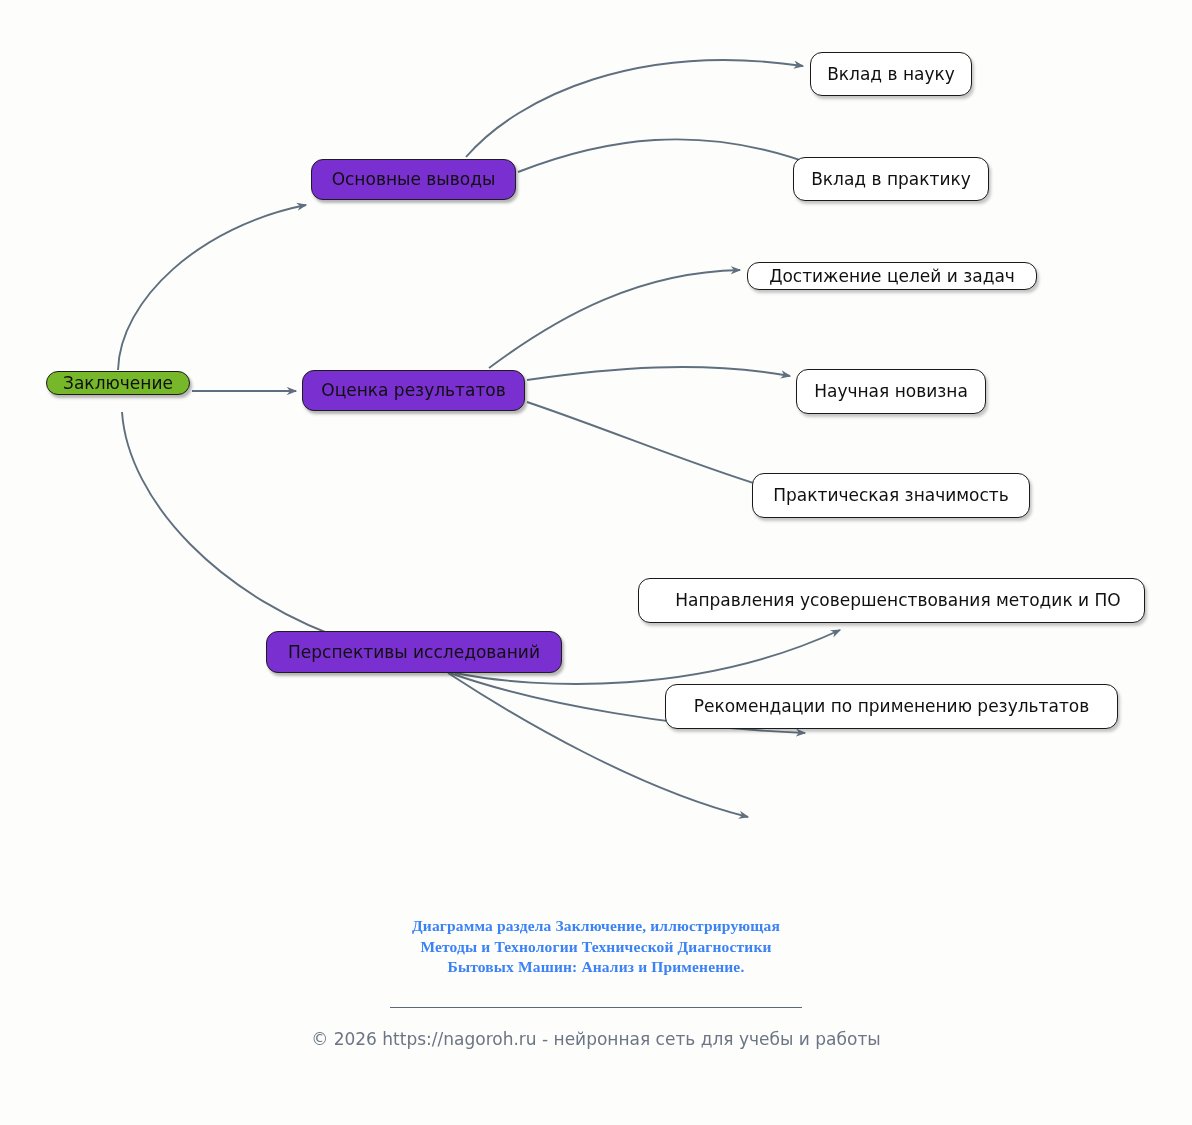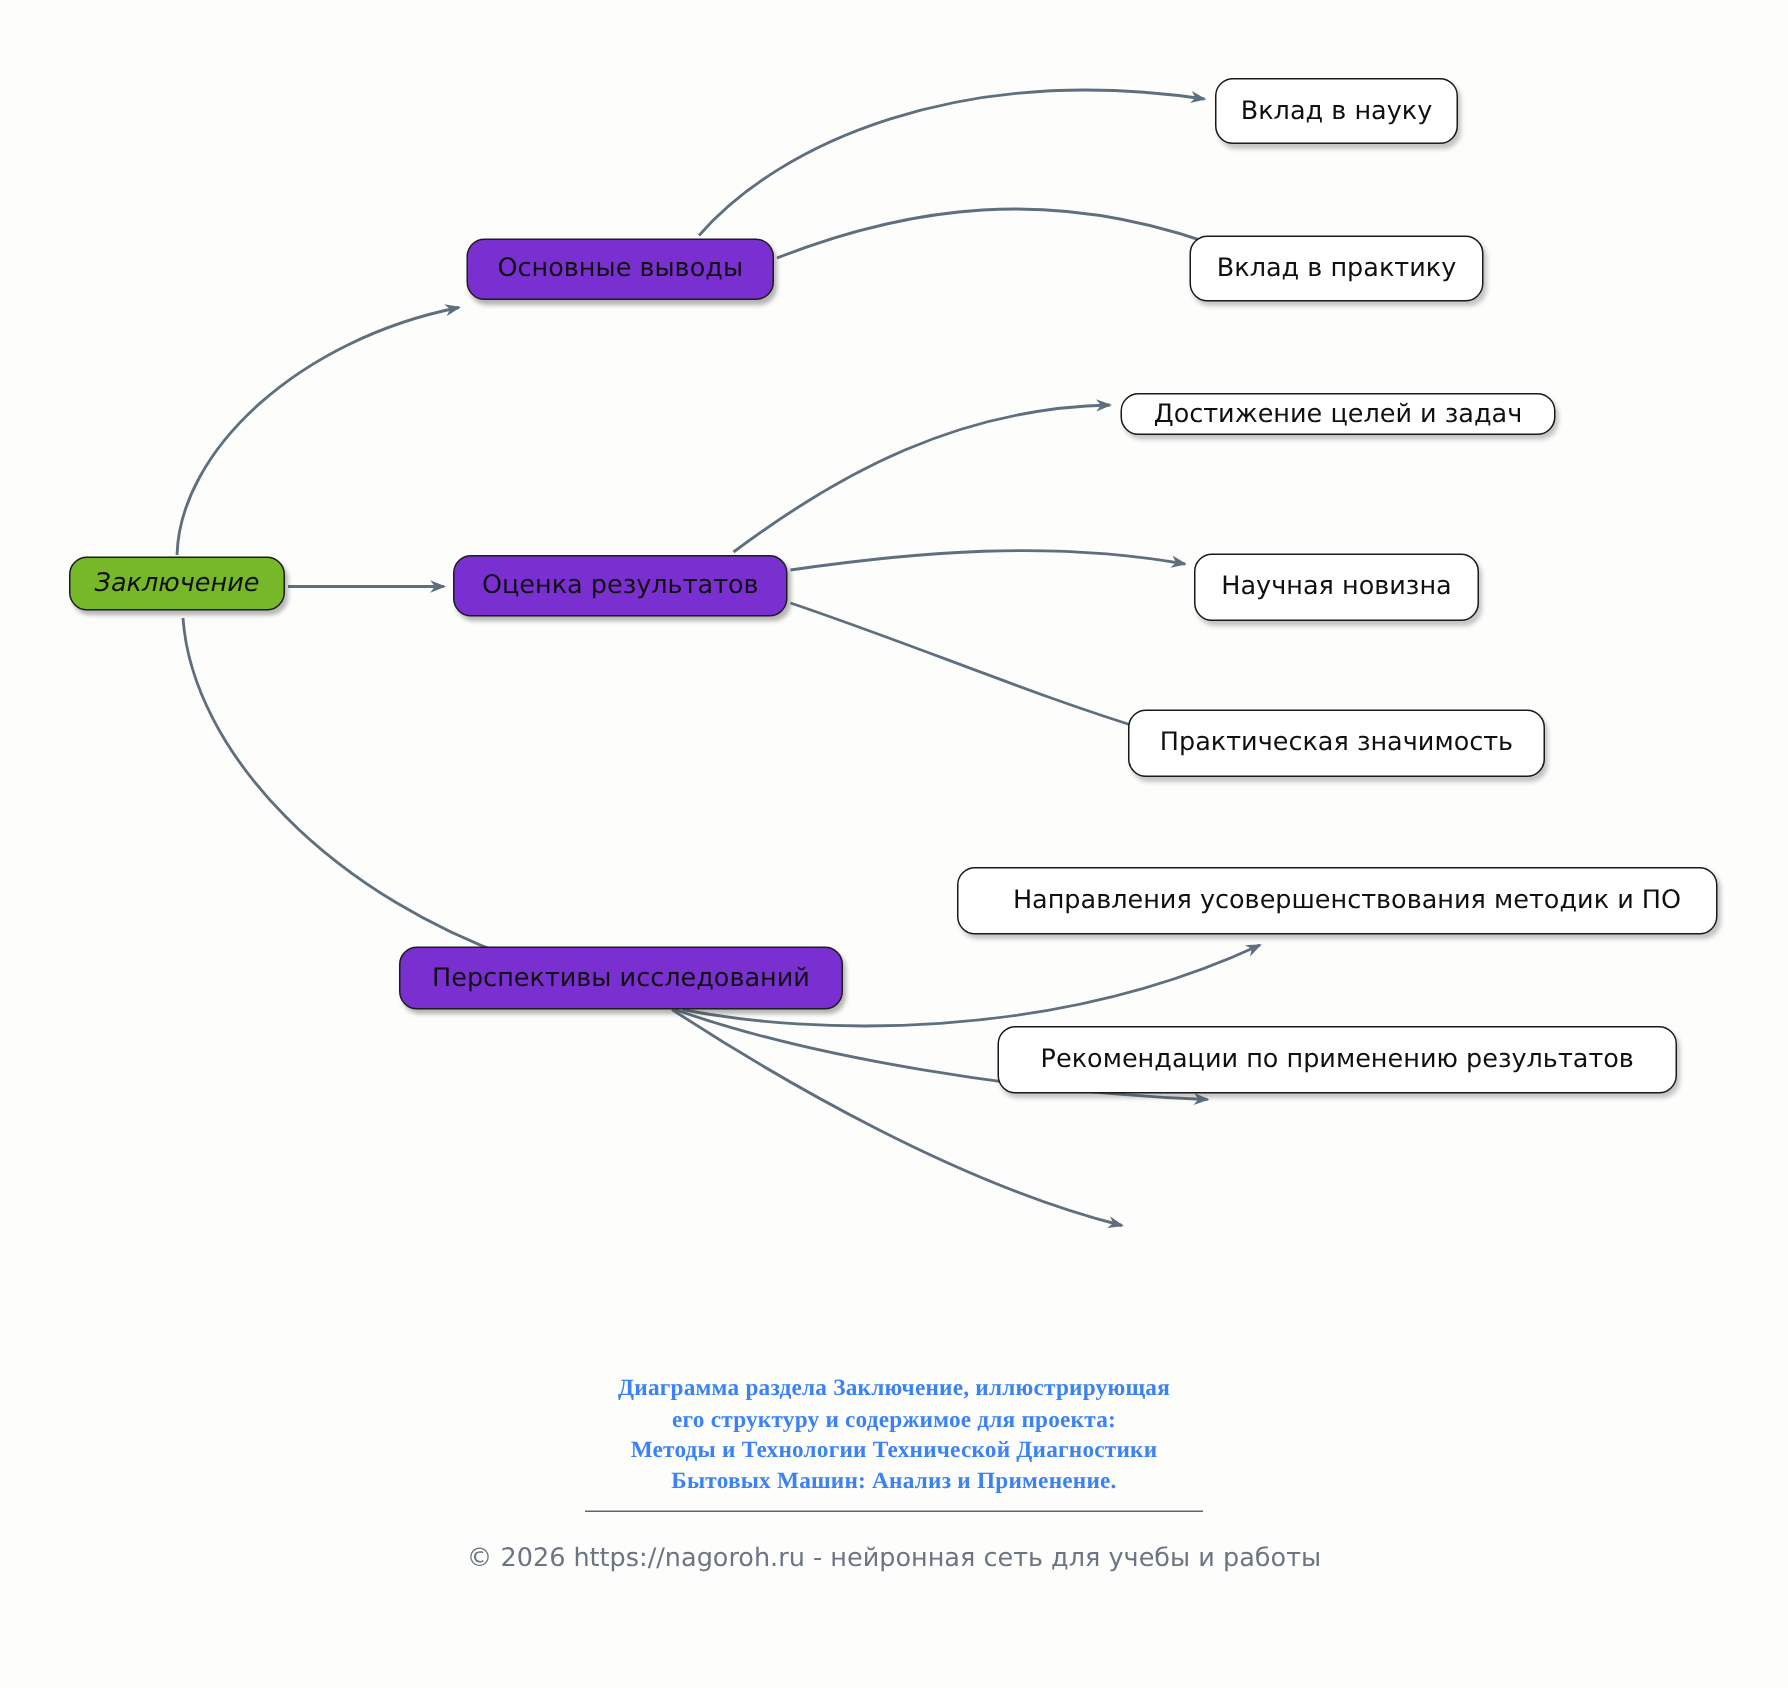--- a/index.html
+++ b/index.html
@@ -109,21 +109,21 @@
       <path d="M489,368 C560,315 640,272 740,270"></path>
       <path d="M527,380 C610,368 700,360 790,376"></path>
       <path d="M527,402 C610,430 690,464 766,487"></path>
 
       <path d="M455,673 C540,690 700,695 840,630"></path>
       <path d="M450,673 C540,705 680,728 805,733"></path>
       <path d="M448,673 C520,720 640,790 748,817"></path>
     </g>
   </svg>
 
-  <div class="node root" style="left:46px; top:371px; width:144px; height:36px;font-style:italic;">
+  <div class="node root" style="left:46px; top:371px; width:144px; height:24px;">
     <span>Заключение</span>
   </div>
 
   <div class="node branch" style="left:311px; top:159px; width:205px; height:41px;">
     <span>Основные выводы</span>
   </div>
   <div class="node leaf" style="left:810px; top:52px; width:162px; height:44px;">
     <span>Вклад в науку</span>
   </div>
   <div class="node leaf" style="left:793px; top:157px; width:196px; height:44px;">
@@ -148,21 +148,20 @@
   </div>
   <div class="node leaf" style="left:638px; top:578px; width:507px; height:45px;padding-left:13px;">
     <span>Направления усовершенствования методик и ПО</span>
   </div>
   <div class="node leaf" style="left:665px; top:684px; width:453px; height:45px;">
     <span>Рекомендации по применению результатов</span>
   </div>
 
   <div class="caption">
     <span class="cline">Диаграмма раздела Заключение, иллюстрирующая</span>
-    <span class="cline">его структуру и содержимое для проекта:</span>
     <span class="cline">Методы и Технологии Технической Диагностики</span>
     <span class="cline">Бытовых Машин: Анализ и Применение.</span>
   </div>
 
   <div class="divider"></div>
 
   <div class="footer">© 2026 https://nagoroh.ru - нейронная сеть для учебы и работы</div>
 
 </div>
 

